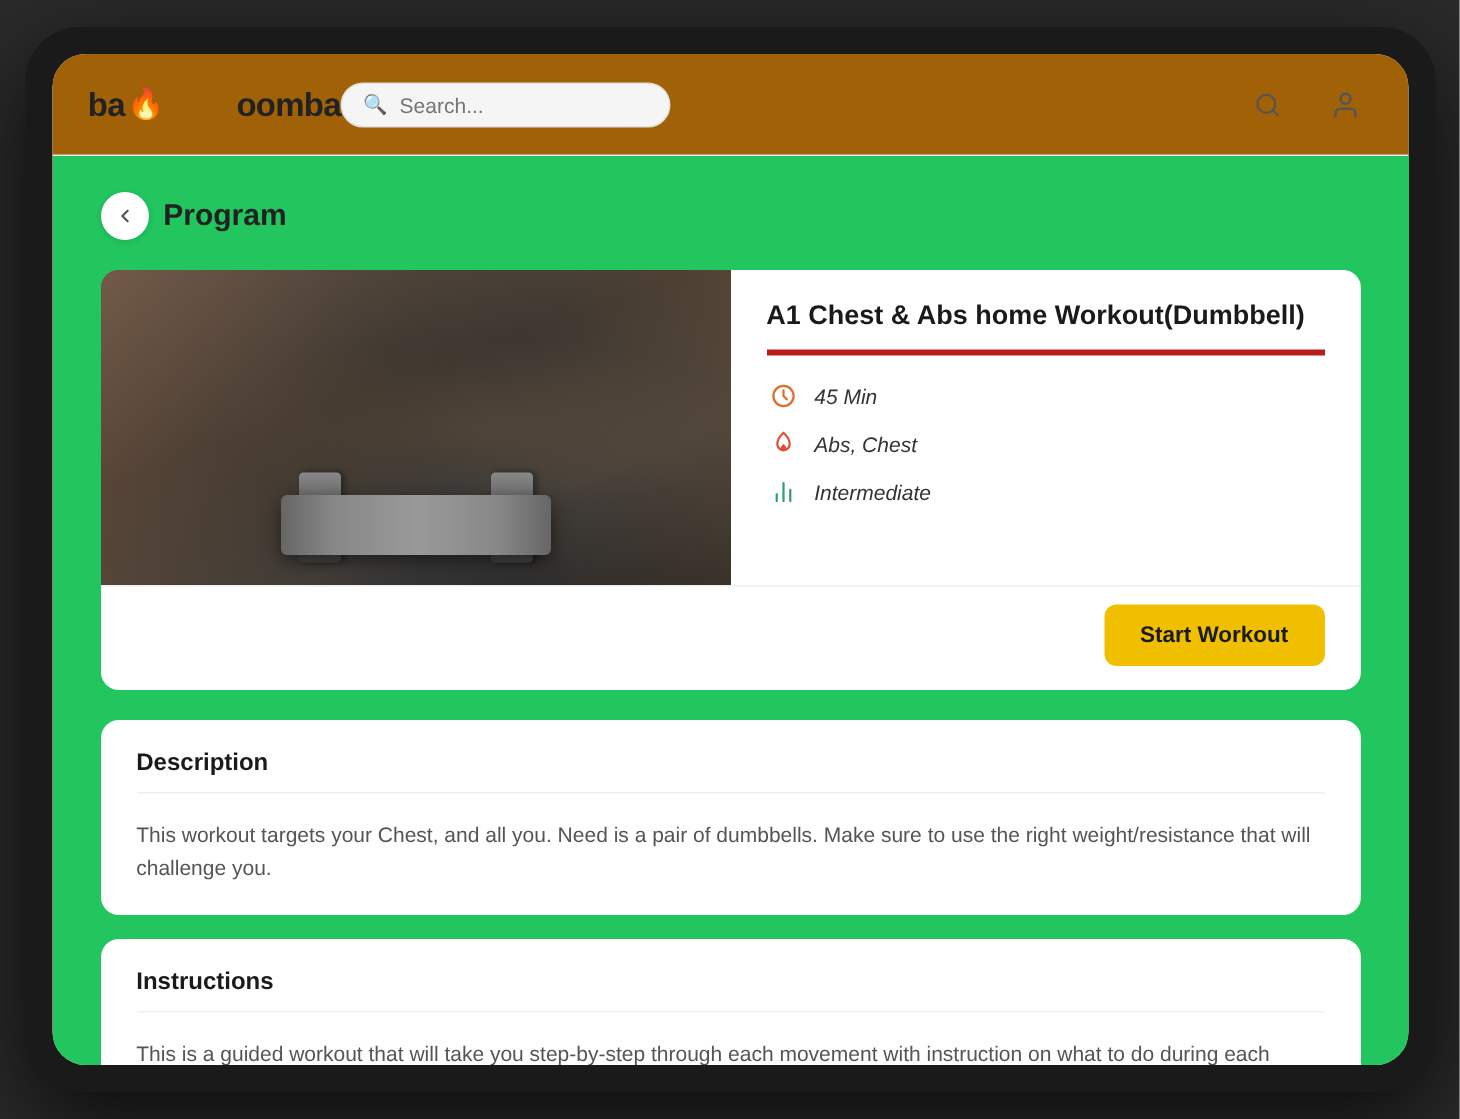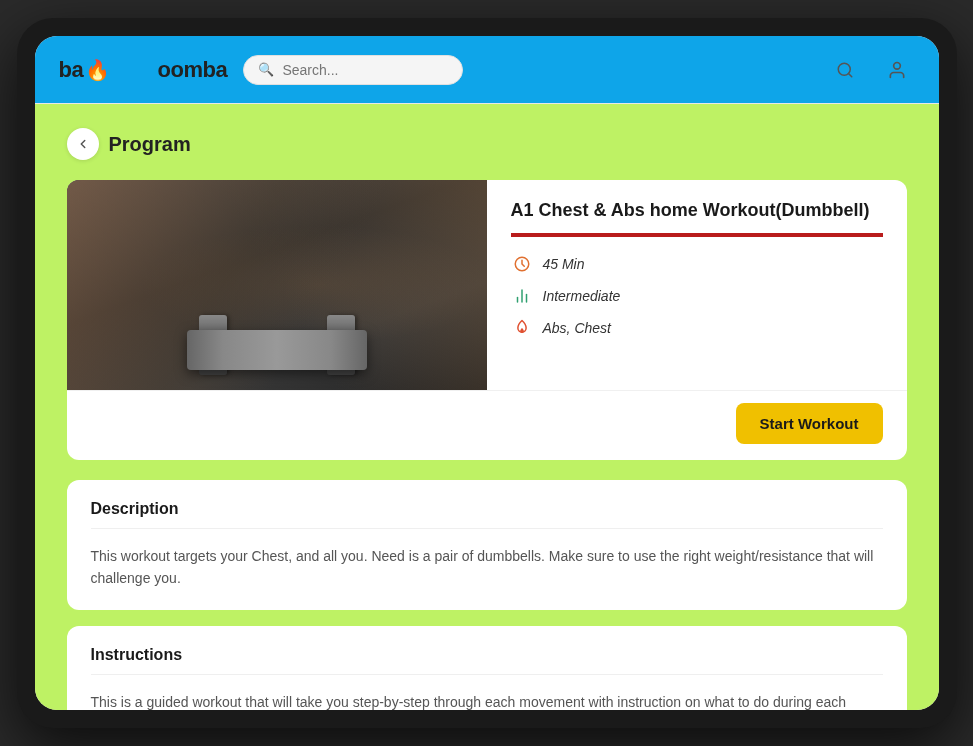--- a/index.html
+++ b/index.html
@@ -27,26 +27,25 @@
       height: 100%;
       background: #f0f0f0;
       border-radius: 22px;
       overflow: hidden;
       display: flex;
       flex-direction: column;
     }
 
     
     .navbar {
-      background: #0ea5e9;
+      background: #a16207;
       display: flex;
       align-items: center;
       padding: 0 24px;
       height: 68px;
-      gap: 16px;
       flex-shrink: 0;
       border-bottom: 1px solid #e8e8e8;
     }
 
     .logo {
       display: flex;
       align-items: center;
       gap: 2px;
       font-size: 22px;
       font-weight: 700;
@@ -104,21 +103,21 @@
       cursor: pointer;
       border-radius: 50%;
       color: #555;
     }
 
     
     .main-content {
       flex: 1;
       overflow-y: auto;
       padding: 24px 32px;
-      background: #bef264;
+      background: #22c55e;
     }
 
     
     .breadcrumb {
       display: flex;
       align-items: center;
       gap: 10px;
       margin-bottom: 20px;
     }
 
@@ -388,39 +387,39 @@
                   <svg width="18" height="18" viewBox="0 0 24 24" fill="none" stroke="#e07030" stroke-width="2" stroke-linecap="round" stroke-linejoin="round">
                     <circle cx="12" cy="12" r="9"></circle>
                     <polyline points="12 7 12 12 15 15"></polyline>
                   </svg>
                 </span>
                 <span>45 Min</span>
               </div>
 
               <div class="meta-item">
                 <span class="meta-icon">
+                  <svg width="18" height="18" viewBox="0 0 24 24" fill="none" stroke="#e05030" stroke-width="2" stroke-linecap="round" stroke-linejoin="round">
+                    <path d="M12 2c0 0-5.5 5-5.5 10a5.5 5.5 0 0 0 11 0C17.5 7 12 2 12 2z"></path>
+                    <path d="M12 12c0 0-2.5 2-2.5 4a2.5 2.5 0 0 0 5 0C14.5 14 12 12 12 12z" fill="#e05030" stroke="none"></path>
+                  </svg>
+                </span>
+                <span>Abs, Chest</span>
+              </div>
+
+              <div class="meta-item">
+                <span class="meta-icon">
                   <svg width="18" height="18" viewBox="0 0 24 24" fill="none" stroke="#30a070" stroke-width="2" stroke-linecap="round" stroke-linejoin="round">
                     <line x1="18" y1="20" x2="18" y2="10"></line>
                     <line x1="12" y1="20" x2="12" y2="4"></line>
                     <line x1="6" y1="20" x2="6" y2="14"></line>
                   </svg>
                 </span>
                 <span>Intermediate</span>
               </div>
 
-              <div class="meta-item">
-                <span class="meta-icon">
-                  <svg width="18" height="18" viewBox="0 0 24 24" fill="none" stroke="#e05030" stroke-width="2" stroke-linecap="round" stroke-linejoin="round">
-                    <path d="M12 2c0 0-5.5 5-5.5 10a5.5 5.5 0 0 0 11 0C17.5 7 12 2 12 2z"></path>
-                    <path d="M12 12c0 0-2.5 2-2.5 4a2.5 2.5 0 0 0 5 0C14.5 14 12 12 12 12z" fill="#e05030" stroke="none"></path>
-                  </svg>
-                </span>
-                <span>Abs, Chest</span>
-              </div>
-
 
             </div>
           </div>
 
         </div>
 
         <div class="start-workout-row">
           <button class="start-workout-btn">Start Workout</button>
         </div>
 

